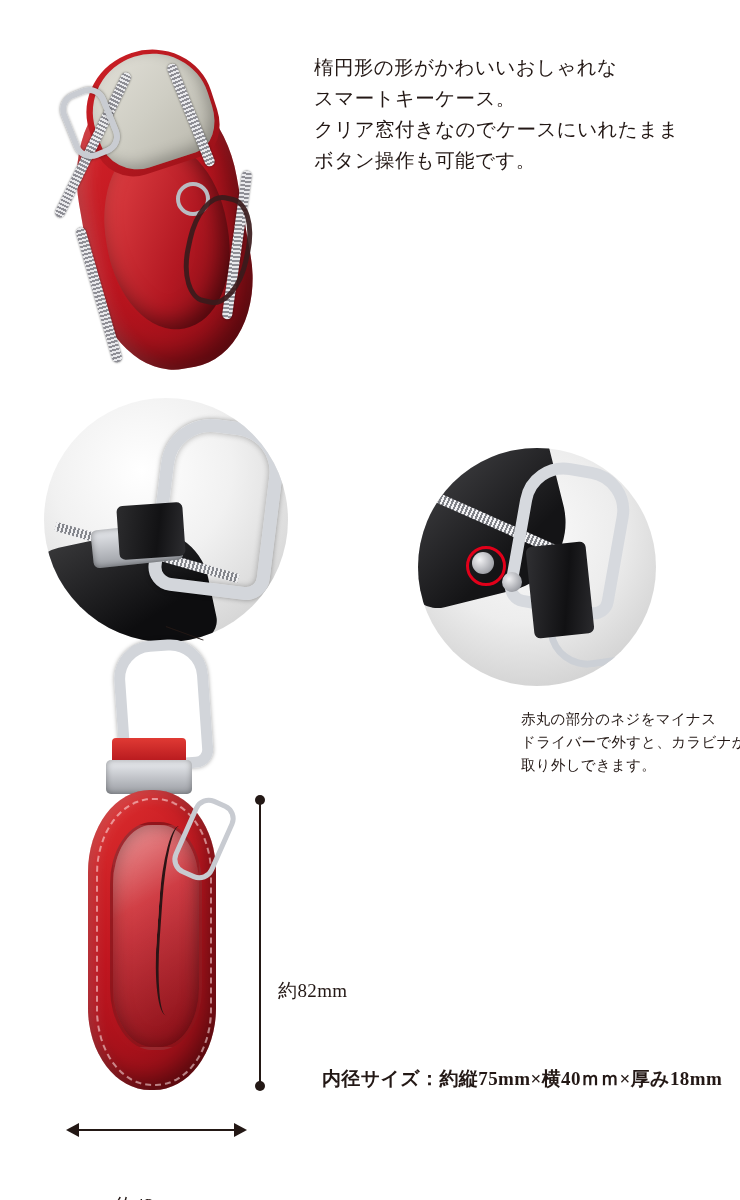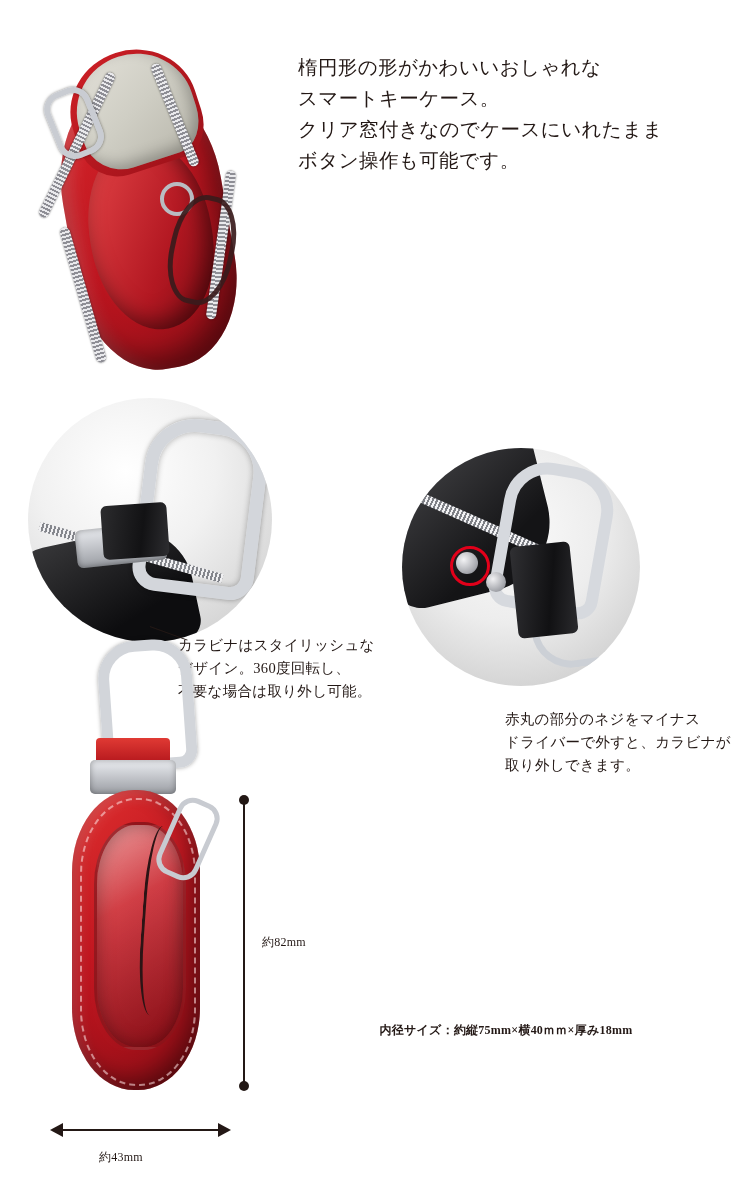--- a/index.html
+++ b/index.html
@@ -10,43 +10,44 @@
   body {
     width: 740px;
     height: 1200px;
     position: relative;
     overflow: hidden;
     font-family: "Liberation Serif", "DejaVu Serif", serif;
     color: #231815;
   }
   .page {
     position: absolute;
-    left: 0; top: 0;
+    left: 16px; top: 0;
     width: 644px;
     height: 1200px;
     font-family: Liberation Serif, serif;
   }
 
   
   .txt {
     position: absolute;
     white-space: pre-line;
     letter-spacing: 0.02em;
   }
   .txt-lg {
     font-size: 19.5px;
     line-height: 31px;
   }
   .txt-sm {
     font-size: 14.5px;
     line-height: 23px;
   }
   .txt-md {
-    font-size: 12px;
+    font-size: 19px;
     line-height: 25px;
+    margin-top: 48px;
   }
   .bold { font-weight: bold; }
 
   
   #photo-hero {
     position: absolute;
     left: 20px; top: 20px;
     width: 250px; height: 370px;
   }
   .body-main {
@@ -400,23 +401,20 @@
   <div id="photo-carabiner">
     <div class="cb-body"></div>
     <div class="cb-zip"></div>
     <div class="cb-hook"></div>
     <div class="cb-clip"></div>
     <div class="cb-band"></div>
   </div>
 
   <div class="leader" style="left:150px; top:626px; width:40px; transform:rotate(20deg);"></div>
 
-  <div class="txt txt-sm" style="left:178px; top:634px; width:200px;">カラビナはスタイリッシュな
-デザイン。360度回転し、
-不要な場合は取り外し可能。</div>
 
   <div id="photo-screw">
     <div class="sc-dark"></div>
     <div class="sc-zip"></div>
     <div class="sc-hook"></div>
     <div class="sc-arm"></div>
     <div class="sc-band"></div>
     <div class="sc-screw"></div>
     <div class="sc-screw2"></div>
     <div class="sc-marker"></div>

